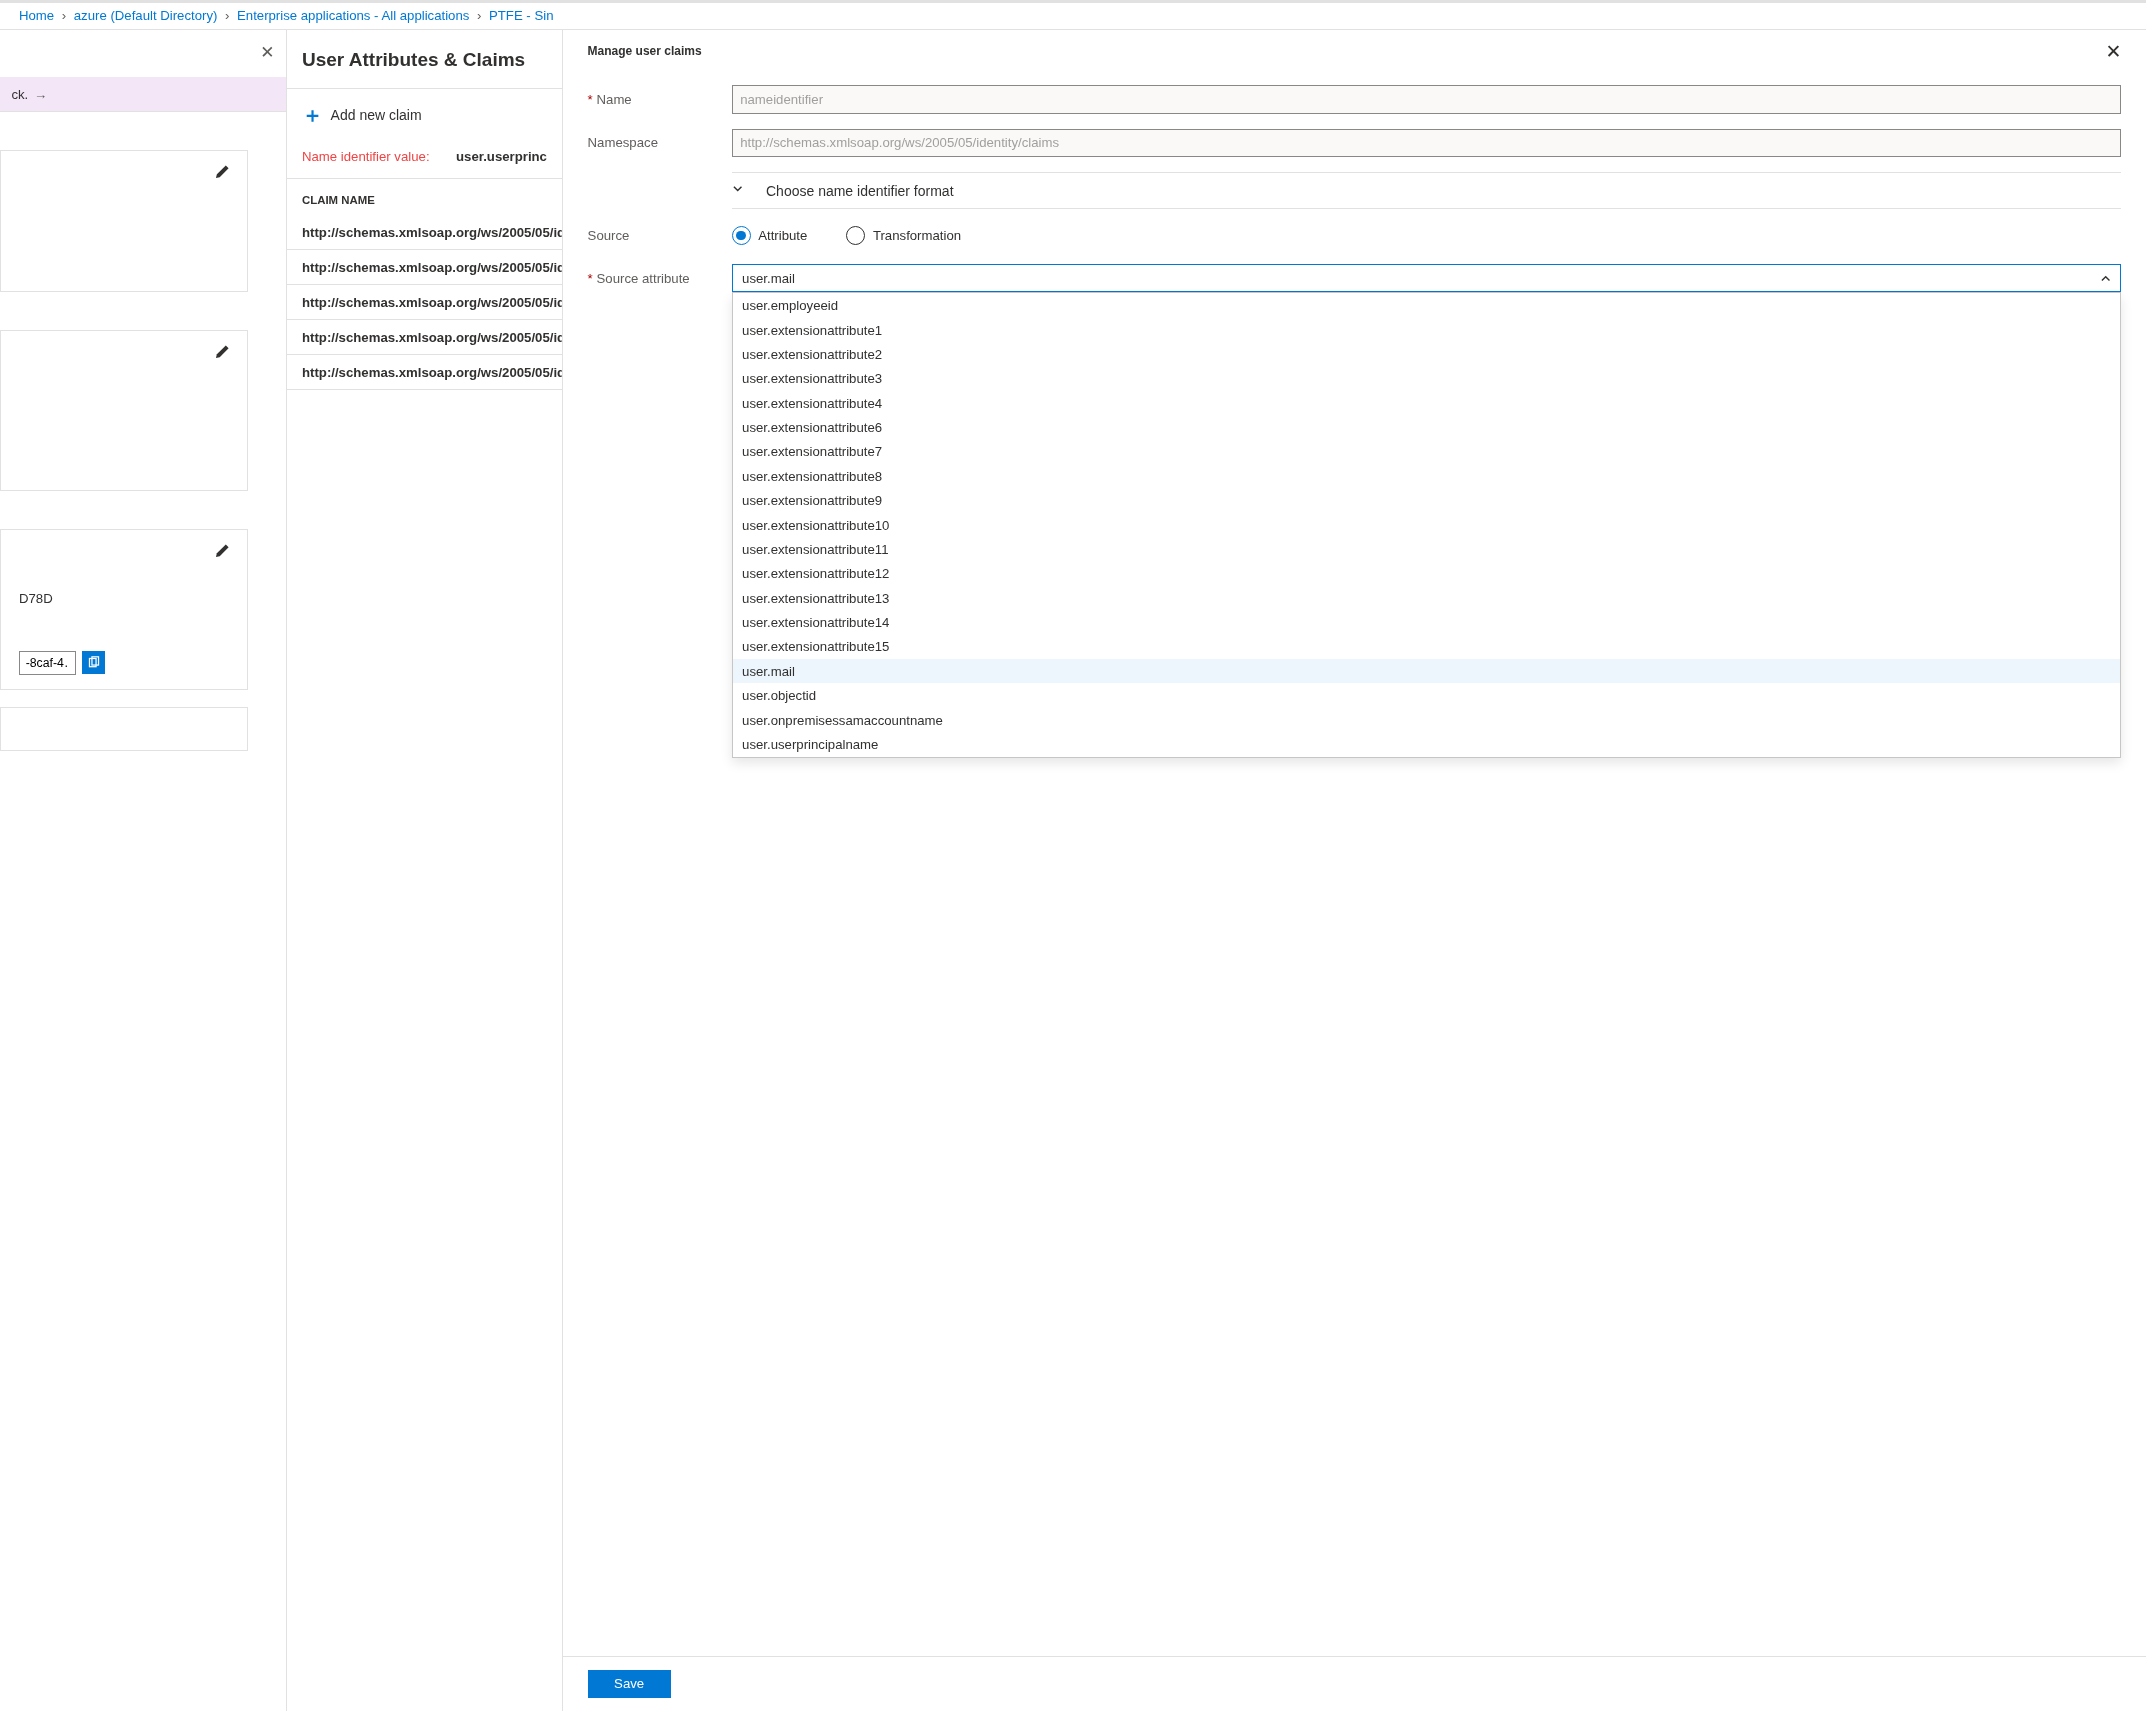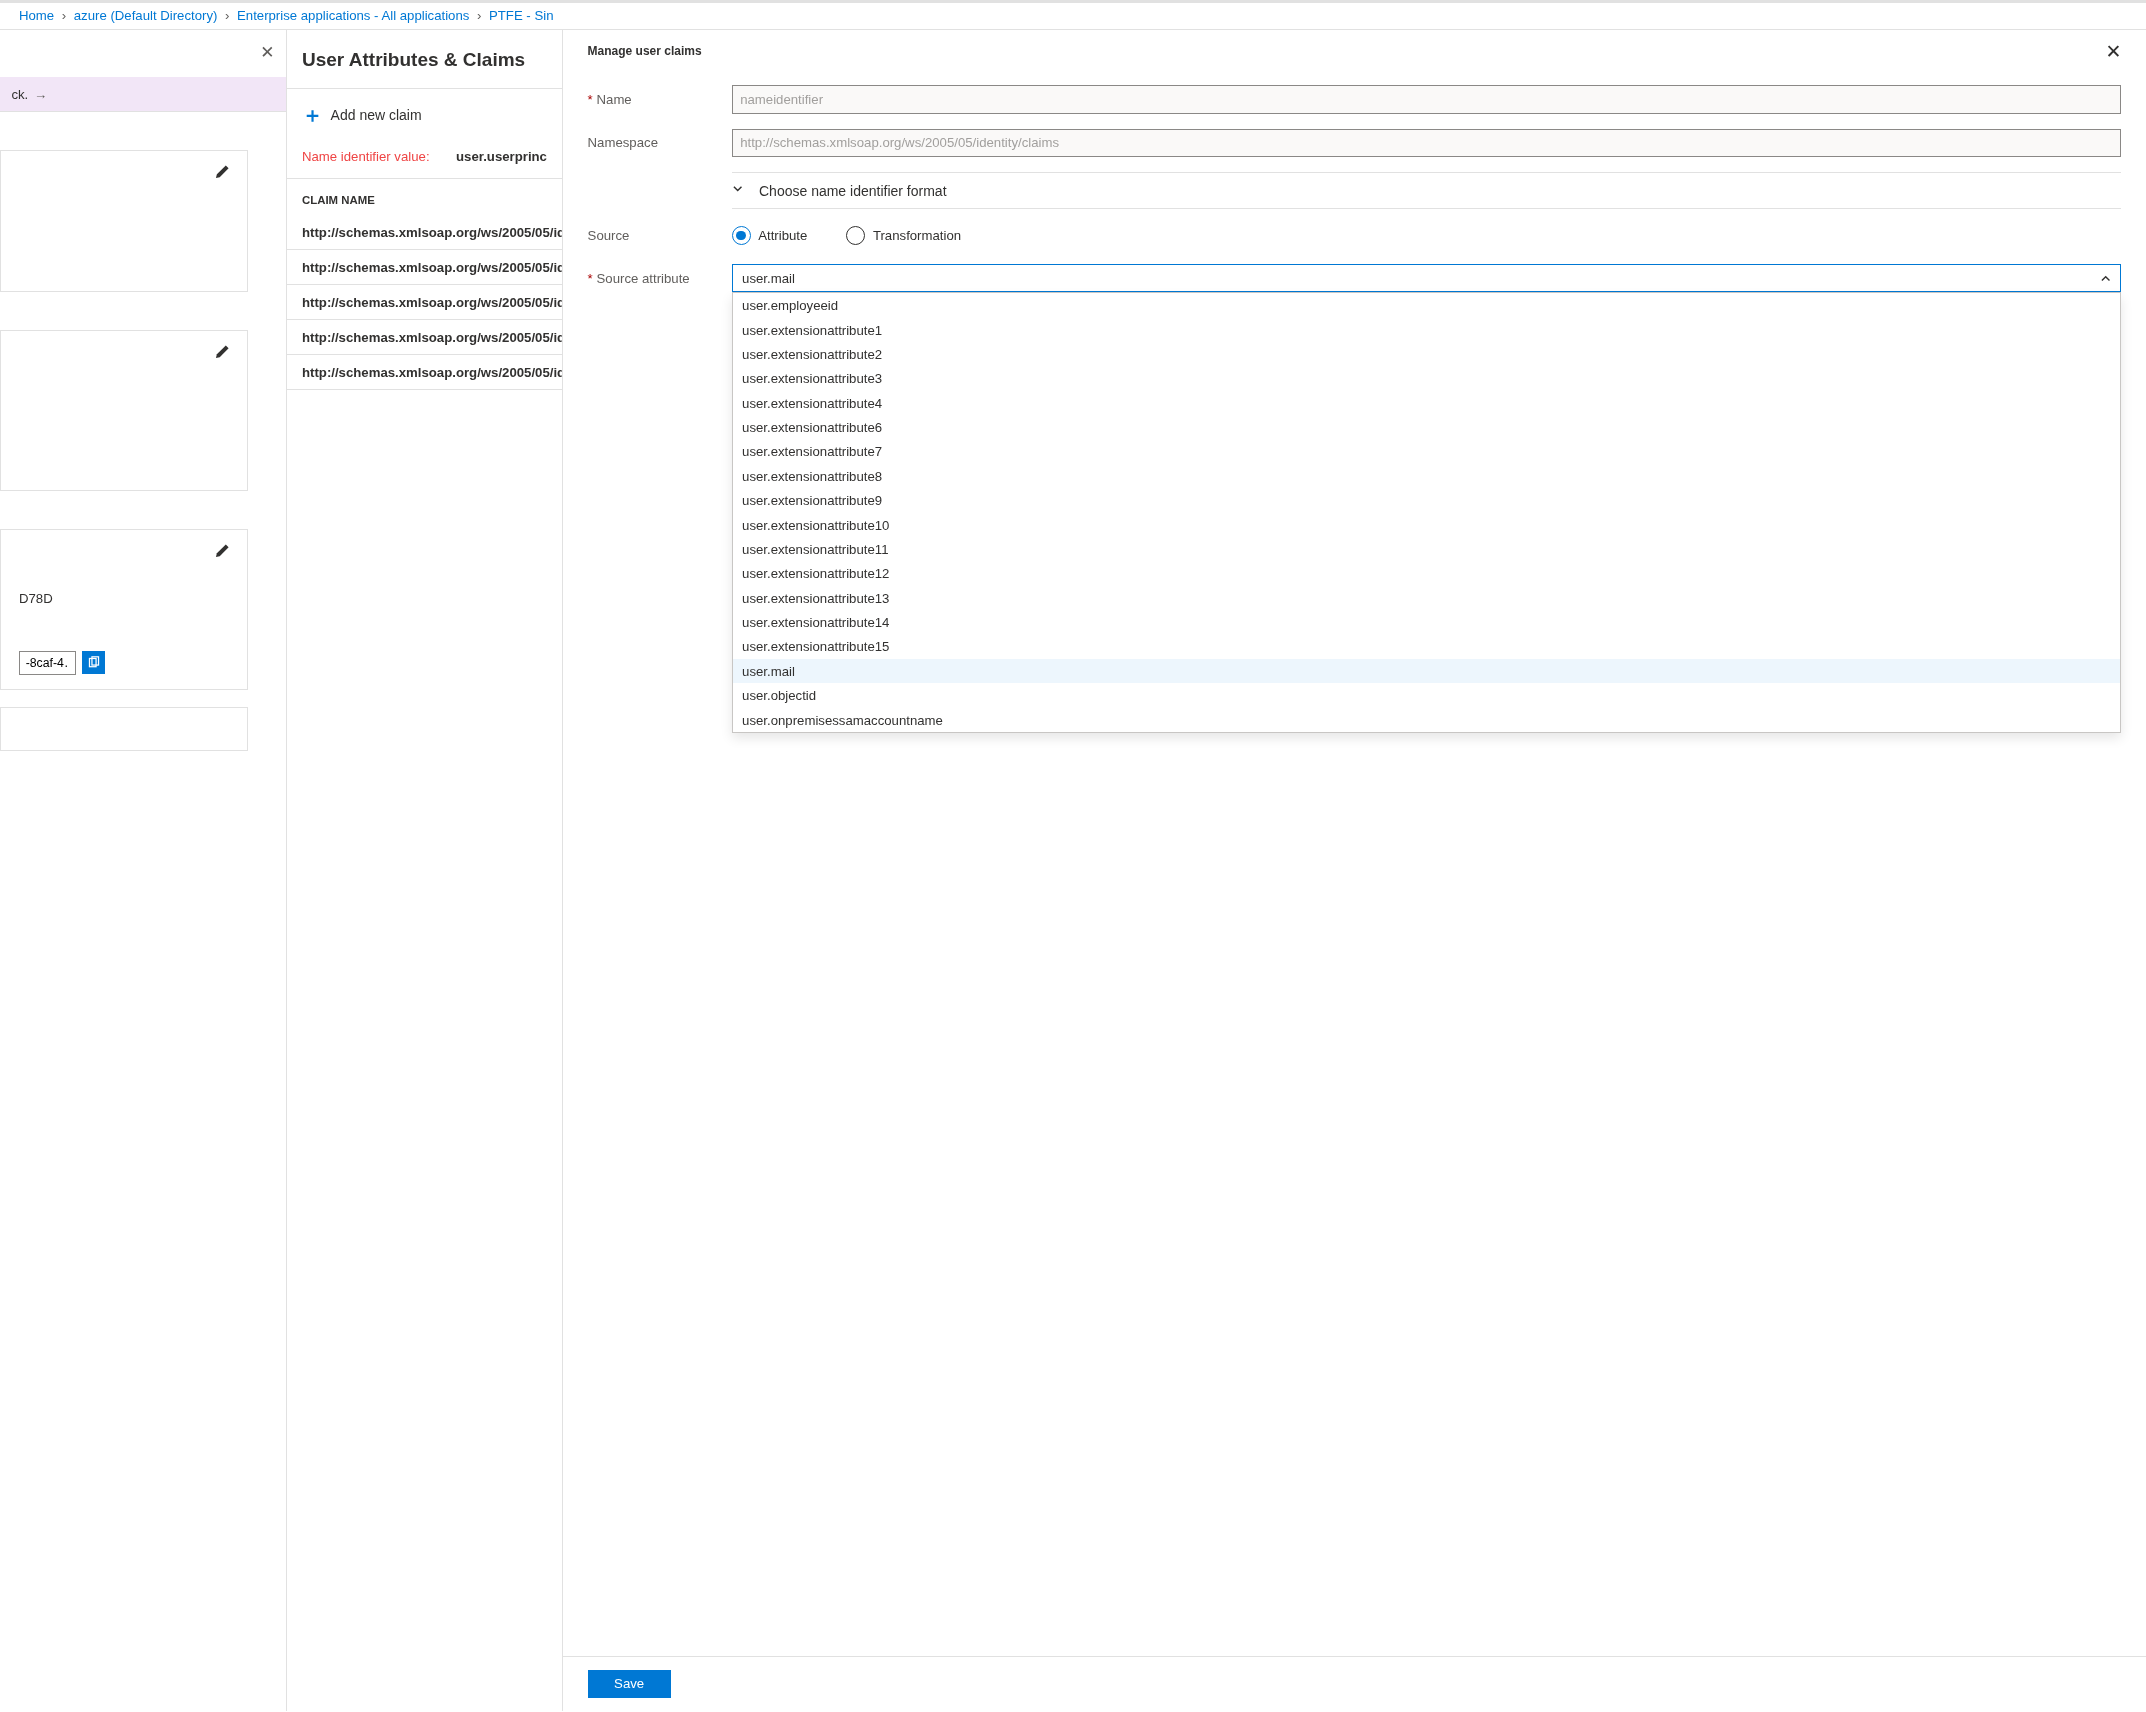--- a/index.html
+++ b/index.html
@@ -174,21 +174,21 @@
 }
 .format-row {
   border-top: 0.9px solid #e1e1e1;
   border-bottom: 0.9px solid #e1e1e1;
   padding: 9.5px 0;
   margin: 5.7px 0 17px 144px;
 }
 .format-row .expand {
   display: flex;
   align-items: flex-start;
-  gap: 16px;
+  gap: 23px;
   cursor: pointer;
   font-size: 14px;
 }
 .radio-group {
   display: flex;
   gap: 39px;
   align-items: center;
 }
 .radio-item { display: flex; align-items: center; gap: 7.6px; font-size: 13.2px; cursor: pointer; }
 .radio-outer {
@@ -405,20 +405,21 @@
                 <div class="dropdown-option">user.extensionattribute9</div>
                 <div class="dropdown-option">user.extensionattribute10</div>
                 <div class="dropdown-option">user.extensionattribute11</div>
                 <div class="dropdown-option">user.extensionattribute12</div>
                 <div class="dropdown-option">user.extensionattribute13</div>
                 <div class="dropdown-option">user.extensionattribute14</div>
                 <div class="dropdown-option">user.extensionattribute15</div>
                 <div class="dropdown-option selected">user.mail</div>
                 <div class="dropdown-option">user.objectid</div>
                 <div class="dropdown-option">user.onpremisessamaccountname</div>
+                <div class="dropdown-option">user.userprincipalname</div>
               </div>
           </div>
         </div>
       </div>
 
     </div>
     <div class="right-footer">
       <button class="save-btn">Save</button>
     </div>
   </div>

